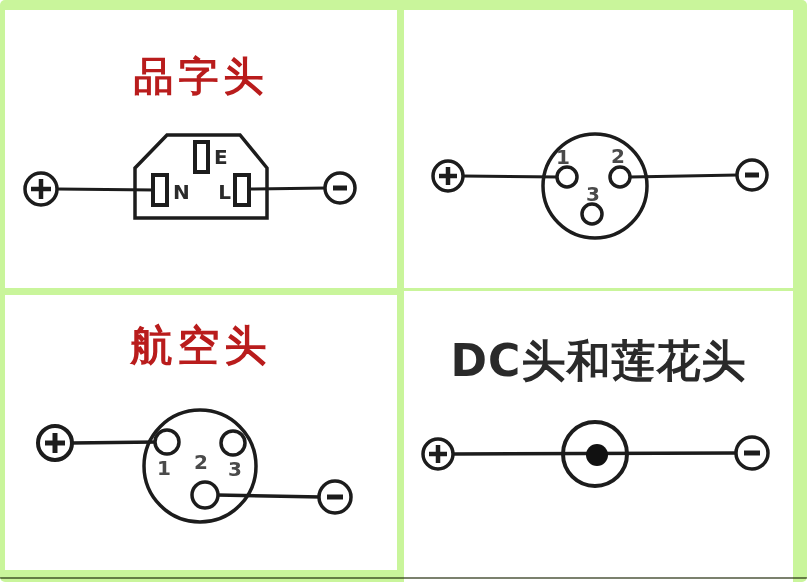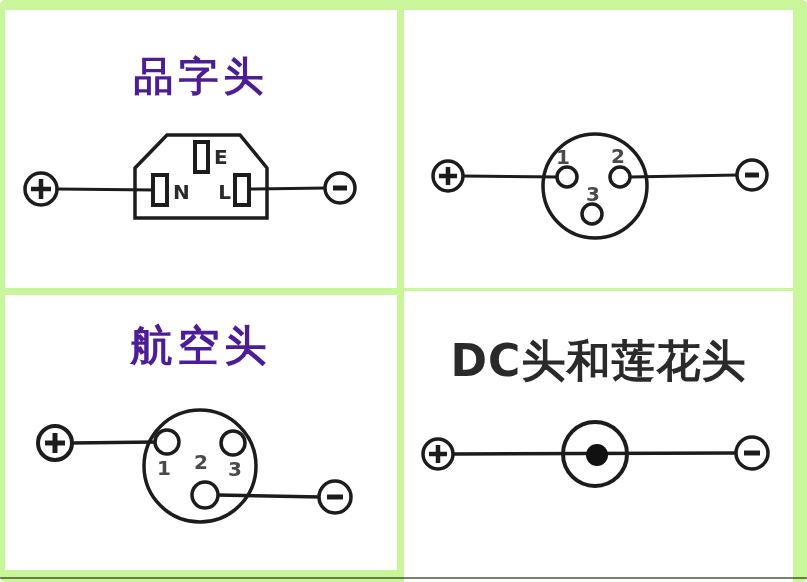--- a/index.html
+++ b/index.html
@@ -24,21 +24,21 @@
     position: absolute;
     left: 0;
     top: 0;
   }
   .title {
     position: absolute;
     left: 0;
     width: 100%;
     text-align: center;
     font-weight: bold;
-    color: #4c1d95;
+    color: #b91c1c;
     line-height: 1;
     white-space: nowrap;
   }
   .title-cn {
     font-size: 40px;
     letter-spacing: 5px;
   }
   .title-q3 {
     font-size: 42px;
     letter-spacing: 5px;

